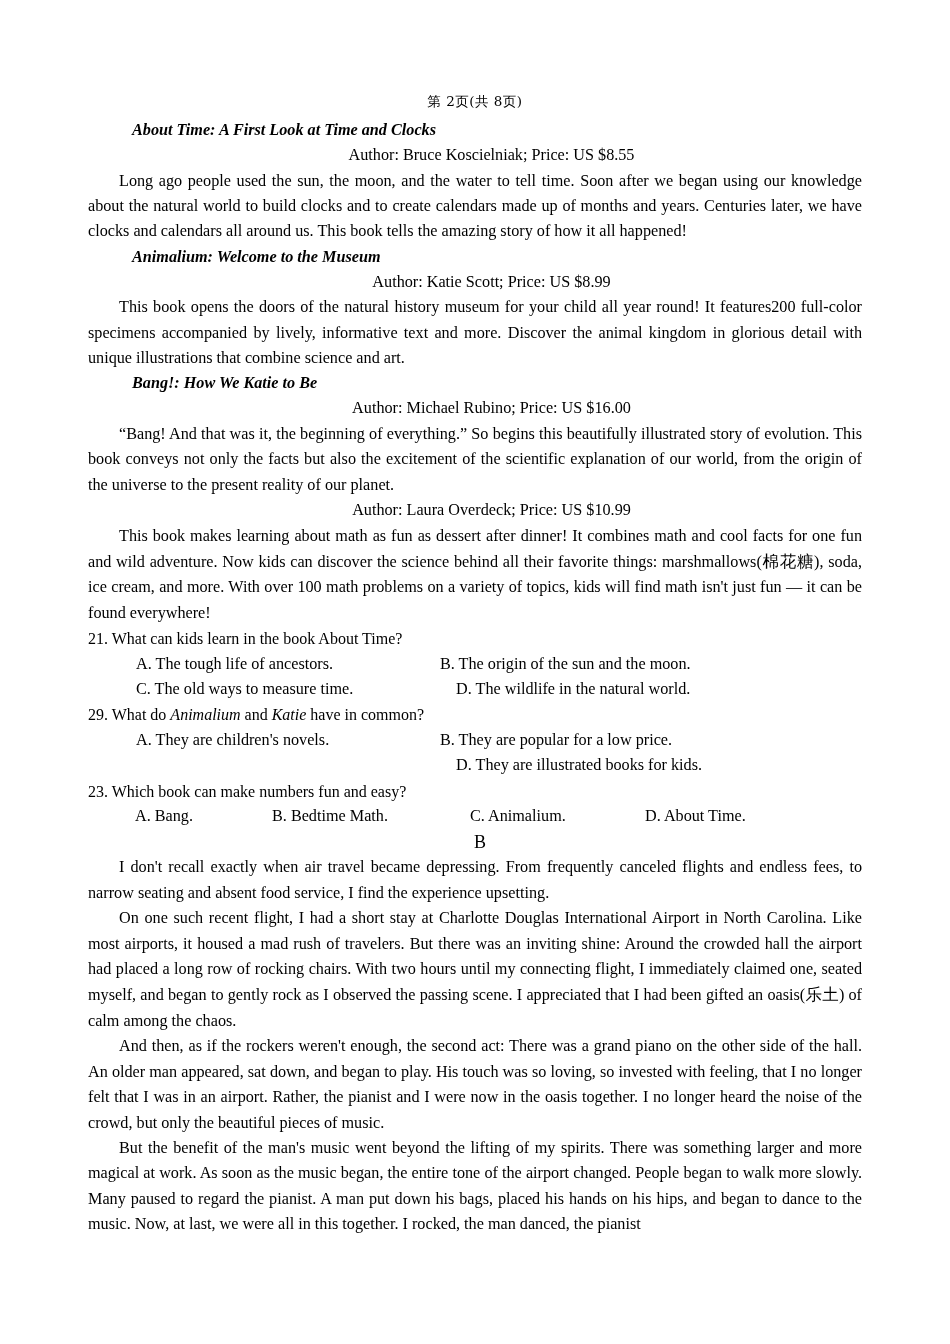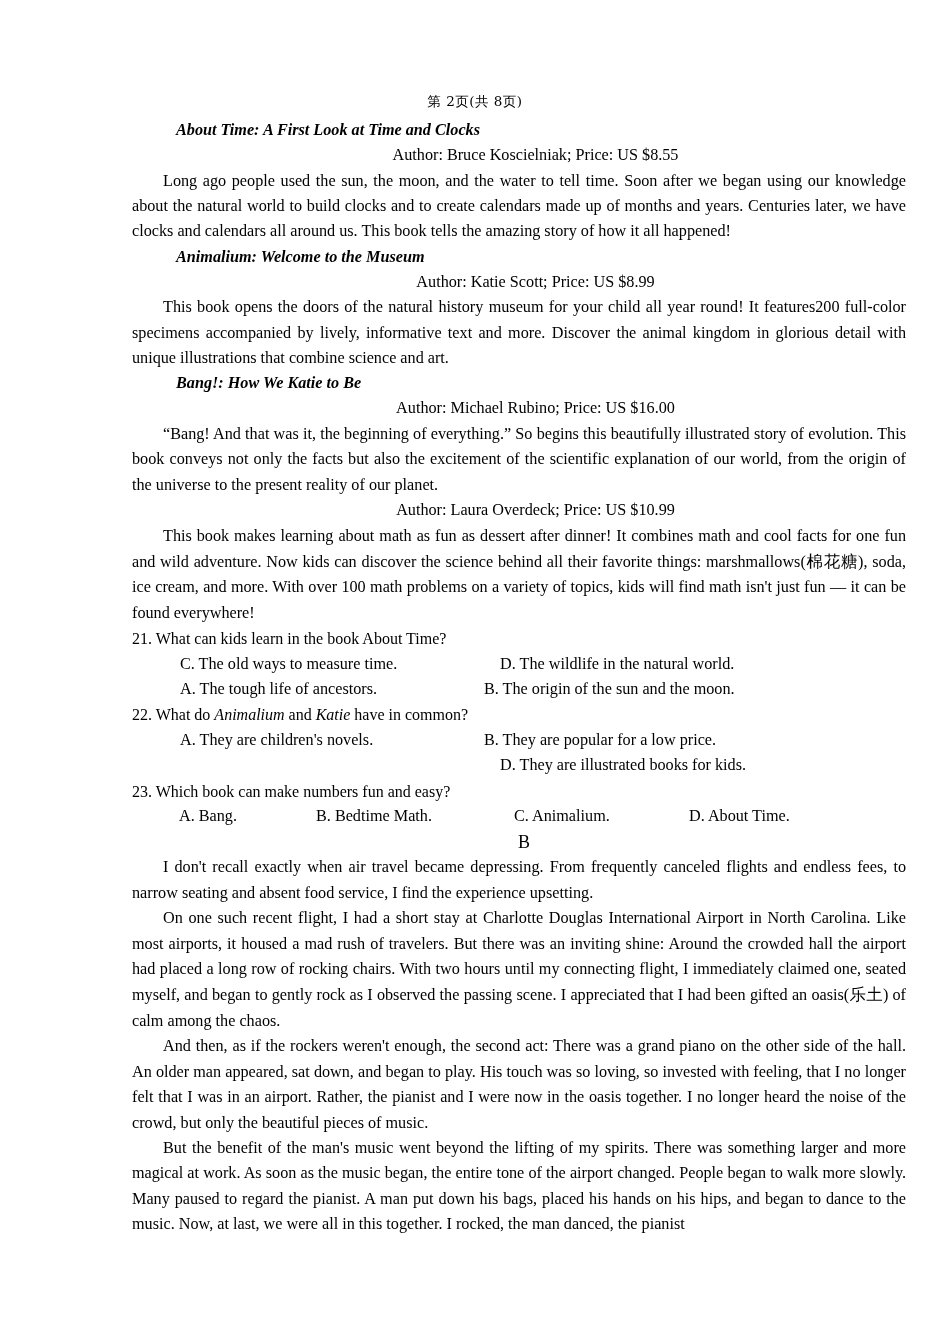--- a/index.html
+++ b/index.html
@@ -30,21 +30,20 @@
     text-align: center;
     font-size: 13.5px;
     letter-spacing: 0.5px;
     font-family: "DejaVu Serif", "Liberation Serif", serif;
   }
   .content {
     position: absolute;
     top: 118px;
     left: 88px;
     width: 774px;
-    margin-left: 44px;
   }
   .book-title {
     font-weight: bold;
     font-style: italic;
     font-size: 16.2px;
     line-height: 25px;
     margin: 0;
     text-indent: 44px;
     white-space: nowrap;
   }
@@ -135,31 +134,31 @@
     </div>
 
     <div>
       <p class="book-author">Author: Laura Overdeck; Price: US $10.99</p>
       <p class="para cjk-inline"><span>This book makes learning about math as fun as dessert after dinner! It combines math and cool facts for one fun and wild adventure. Now kids can discover the science behind all their favorite things: marshmallows(</span><span class="cjk">棉花糖</span><span>), soda, ice cream, and more. With over 100 math problems on a variety of topics, kids will find math isn't just fun — it can be found everywhere!</span></p>
     </div>
 
     <div>
       <p class="q-stem">21. What can kids learn in the book About Time?</p>
       <div class="opt-row">
+        <span class="opt opt-a">A. The tough life of ancestors.</span>
+        <span class="opt opt-b">B. The origin of the sun and the moon.</span>
+      </div>
+      <div class="opt-row">
         <span class="opt opt-c">C. The old ways to measure time.</span>
         <span class="opt opt-d">D. The wildlife in the natural world.</span>
-      </div>
-      <div class="opt-row">
-        <span class="opt opt-a">A. The tough life of ancestors.</span>
-        <span class="opt opt-b">B. The origin of the sun and the moon.</span>
       </div>
     </div>
 
     <div>
-      <p class="q-stem"><span>22. What do </span><em>Animalium</em><span> and </span><em>Katie</em><span> have in common?</span></p>
+      <p class="q-stem"><span>29. What do </span><em>Animalium</em><span> and </span><em>Katie</em><span> have in common?</span></p>
       <div class="opt-row">
         <span class="opt opt-a">A. They are children's novels.</span>
         <span class="opt opt-b">B. They are popular for a low price.</span>
       </div>
       <div class="opt-row">
         <span class="opt opt-d">D. They are illustrated books for kids.</span>
       </div>
     </div>
 
     <div>

